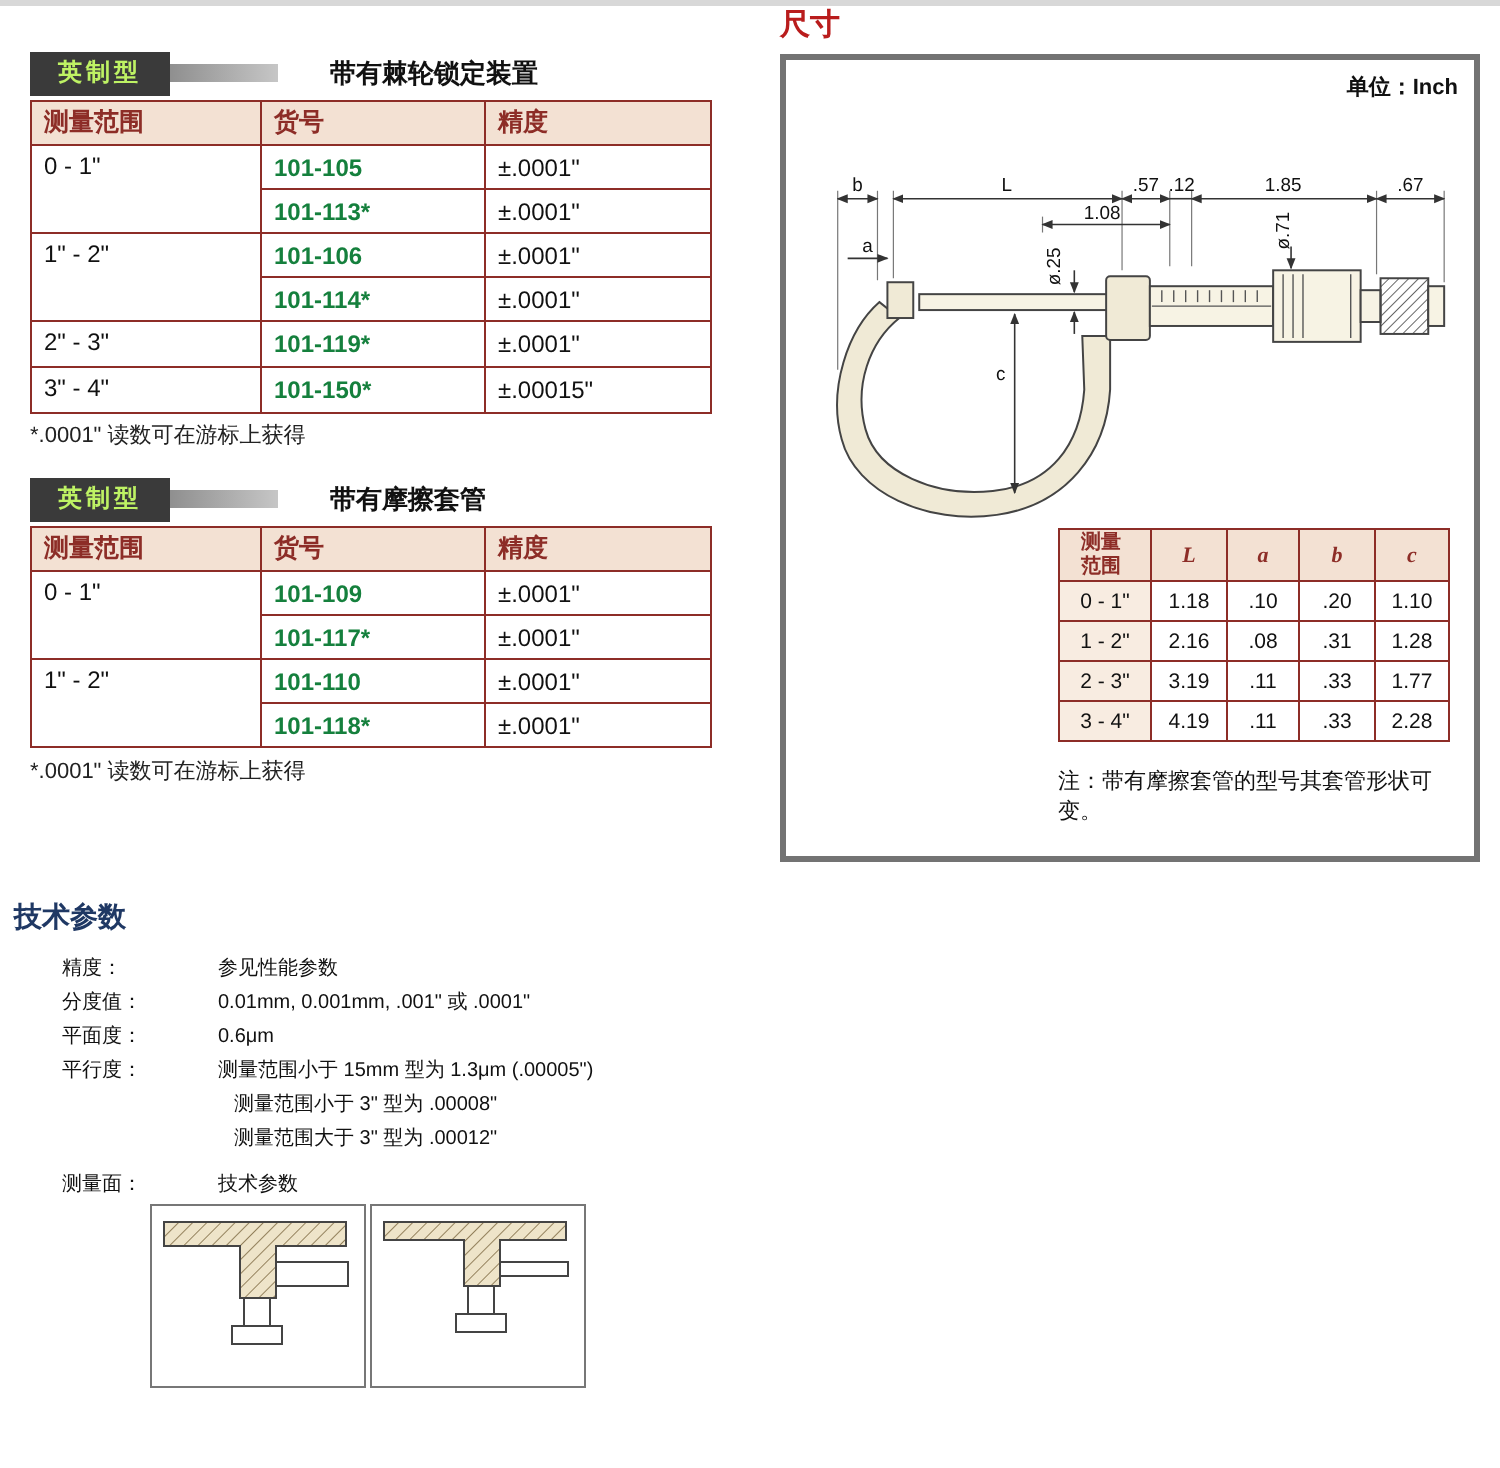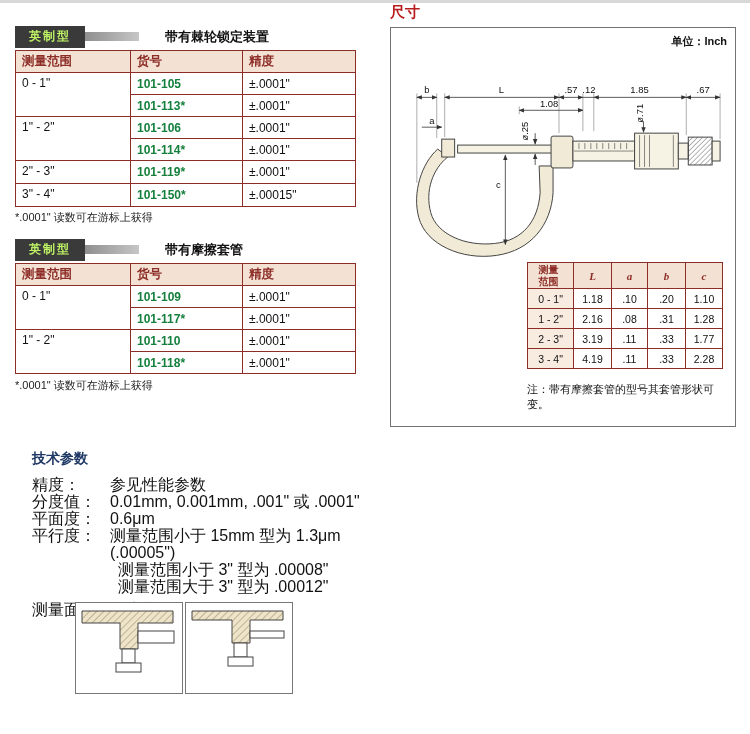--- a/index.html
+++ b/index.html
@@ -19,36 +19,36 @@
   
   .spec-table{position:absolute;border-collapse:collapse;font-size:12px;table-layout:fixed;width:340px;}
   .spec-table th,.spec-table td{border:1px solid #8d2d27;padding:2px 6px;height:17px;overflow:hidden;}
   .spec-table th{background:#f3e1d3;color:#8d2d27;text-align:left;font-size:12.5px;}
   .spec-table td.code{font-weight:bold;color:#15803d;}
   .spec-table td.range{vertical-align:top;padding-top:3px;}
   .footnote{position:absolute;font-size:11px;color:#222;}
 
   
   .panel-title{position:absolute;left:390px;top:3px;font-size:15px;font-weight:bold;color:#b91c1c;}
-  .panel{position:absolute;left:390px;top:27px;width:344px;height:398px;border:1px solid #737373;background:#fff;}
+  .panel{position:absolute;left:390px;top:27px;width:344px;height:398px;border:3px solid #737373;background:#fff;}
   .unit{position:absolute;right:8px;top:6px;font-size:11px;font-weight:bold;color:#111;}
   .draw{position:absolute;left:1px;top:25px;}
 
   .dim-table{position:absolute;left:136px;top:234px;border-collapse:collapse;font-size:10.5px;table-layout:fixed;}
   .dim-table th,.dim-table td{border:1px solid #8d2d27;padding:1px 2px;text-align:center;height:17px;overflow:hidden;}
   .dim-table th{background:#f3e1d3;color:#8d2d27;font-size:10px;}
   .dim-table th.var{font-family:"Liberation Serif",serif;font-style:italic;font-size:11px;}
   .dim-table td.dt-first{background:#f8ece1;white-space:nowrap;}
   .hdr-wrap{display:inline-block;width:24px;line-height:1.15;text-align:left;}
   .note{position:absolute;left:136px;top:354px;width:198px;font-size:11px;line-height:1.4;color:#111;}
 
   
-  .tech{position:absolute;left:32px;top:450px;width:360px;}
+  .tech{position:absolute;left:7px;top:450px;width:360px;}
   .tech-title{font-size:14px;font-weight:bold;color:#1f3864;margin-bottom:8px;}
-  .tech-row{display:flex;font-size:16px;line-height:17px;}
+  .tech-row{display:flex;font-size:10px;line-height:17px;margin-left:24px;}
   .tech-label{width:78px;flex:none;}
   .tech-value div.indent{margin-left:8px;}
   .tech-row.mt{margin-top:6px;}
 
   
   .fig{position:absolute;top:602px;width:106px;height:90px;border:1px solid #777;background:#fff;}
   .fig svg{display:block;margin:0;}
 </style>
 </head>
 <body>

